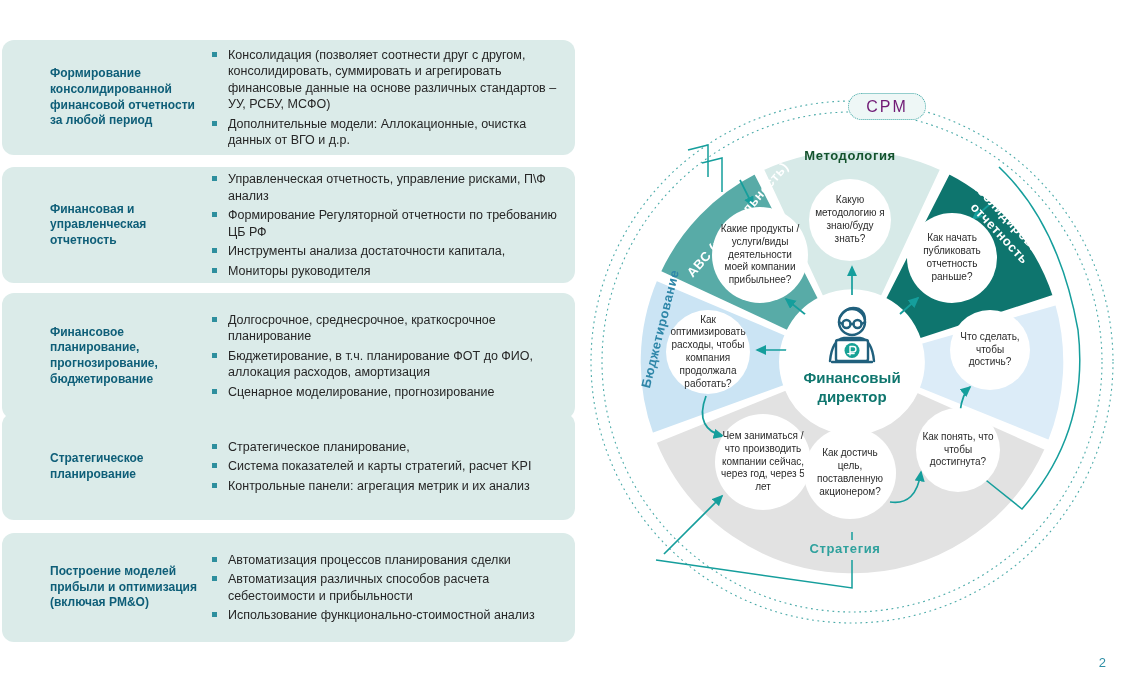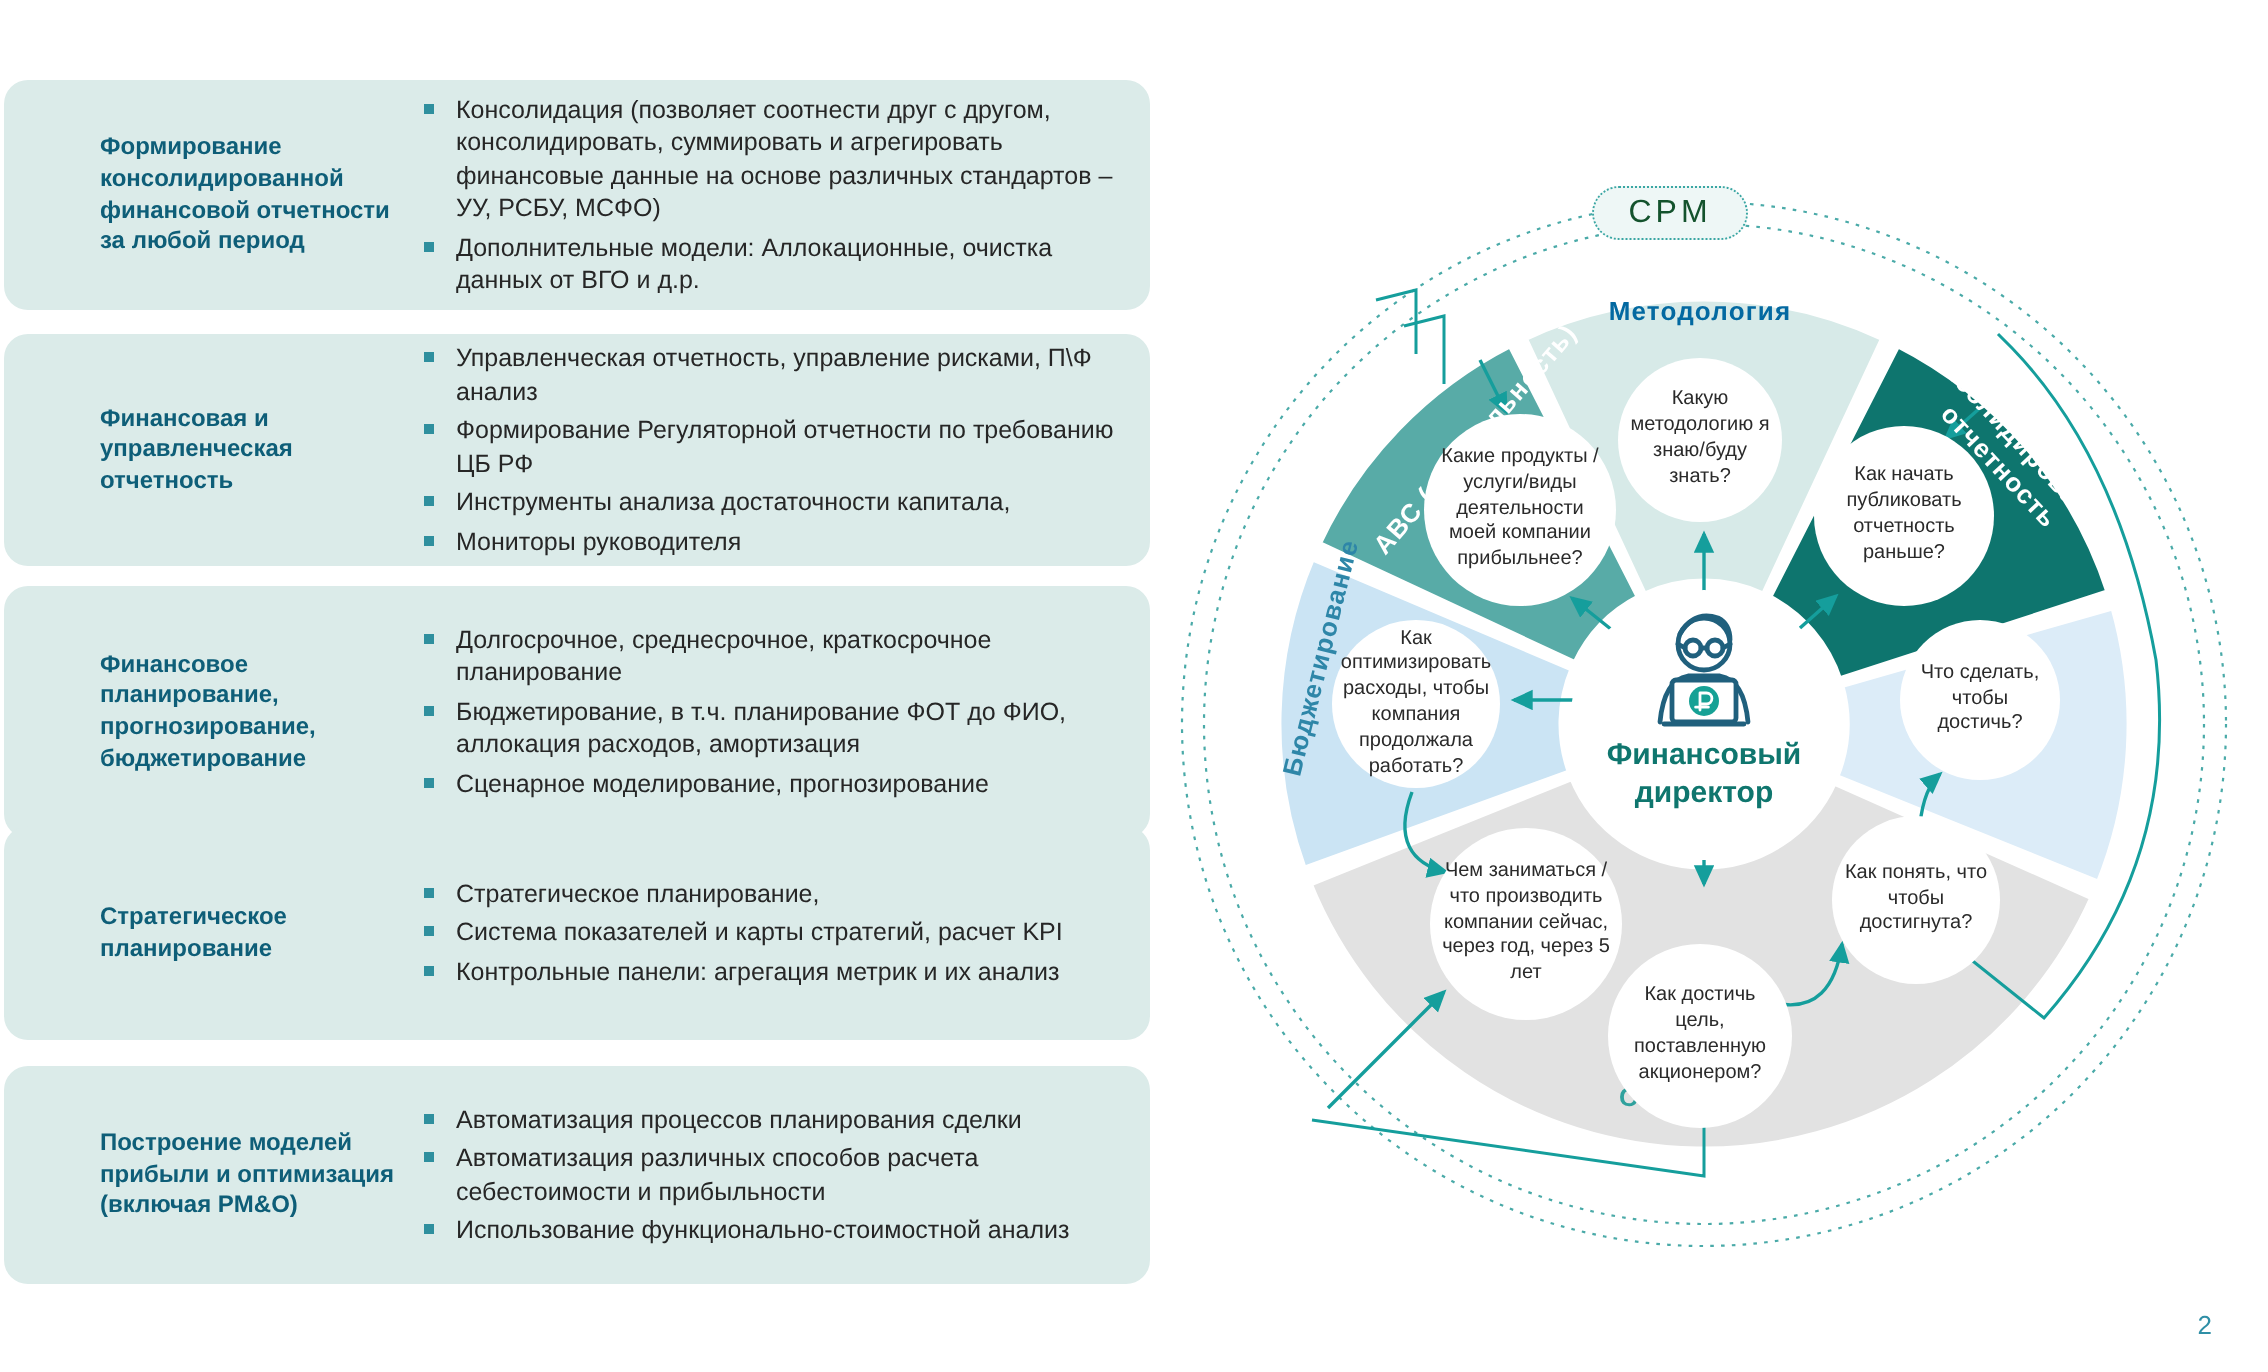--- a/index.html
+++ b/index.html
@@ -15,41 +15,41 @@
   .bm{flex:0 0 5px;width:5px;height:5px;background:#2e8f9e;margin:5px 11px 0 0;}
   .bt{flex:1;}
   .b1{top:40px;height:115px;}
   .b2{top:167px;height:116px;}
   .b3{top:293px;height:126px;}
   .b4{top:413px;height:107px;}
   .b5{top:533px;height:109px;}
 
   
   .wheel-svg{position:absolute;left:0;top:0;width:1134px;height:686px;}
-  .cpm-pill{position:absolute;left:796px;top:93px;width:76px;height:25px;border:1.5px dotted #3aa6a3;
-            border-radius:14px;background:#eef7f6;color:#14532d;font-size:16px;letter-spacing:2px;
+  .cpm-pill{position:absolute;left:848px;top:93px;width:76px;height:25px;border:1.5px dotted #3aa6a3;
+            border-radius:14px;background:#eef7f6;color:#701a75;font-size:16px;letter-spacing:2px;
             display:flex;align-items:center;justify-content:center;}
   .seg-label{position:absolute;font-weight:bold;font-size:13px;letter-spacing:.6px;text-align:center;}
-  .lbl-met{left:770px;top:148px;width:160px;color:#0369a1;}
+  .lbl-met{left:770px;top:148px;width:160px;color:#14532d;}
   .lbl-strat{left:785px;top:541px;width:120px;color:#2fa19d;}
   .lbl-bud{left:597px;top:292px;width:120px;color:#2e86a8;transform:translate(0,0) rotate(-76deg);
            transform-origin:center;top:322px;left:600px;}
   .lbl-abc{left:655px;top:212px;width:165px;color:#ffffff;transform:rotate(-49deg);}
   .lbl-cons{left:925px;top:212px;width:160px;color:#ffffff;transform:rotate(47deg);line-height:1.25;}
   .bubble{position:absolute;background:#ffffff;border-radius:50%;display:flex;align-items:center;
           justify-content:center;text-align:center;font-size:10px;line-height:1.28;color:#2a2a2a;
           padding:5px;box-sizing:border-box;}
   .bub-met{left:809px;top:179px;width:82px;height:82px;}
   .bub-cons{left:907px;top:213px;width:90px;height:90px;}
   .bub-abc{left:712px;top:207px;width:96px;height:96px;}
   .bub-bud{left:666px;top:310px;width:84px;height:84px;}
   .bub-right{left:950px;top:310px;width:80px;height:80px;}
   .bub-ponyat{left:916px;top:408px;width:84px;height:84px;}
   .bub-chem{left:715px;top:414px;width:96px;height:96px;}
-  .bub-dostich{left:804px;top:472px;width:92px;height:92px;}
+  .bub-dostich{left:804px;top:427px;width:92px;height:92px;}
   .center-label{position:absolute;left:792px;top:369px;width:120px;text-align:center;
                 font-size:15px;font-weight:bold;color:#0f766e;line-height:1.25;}
   .page-number{position:absolute;right:28px;top:655px;font-size:13px;color:#2f8fa6;}
 </style>
 </head>
 <body>
 
 <div class="page">
 
   <section class="block b1">

